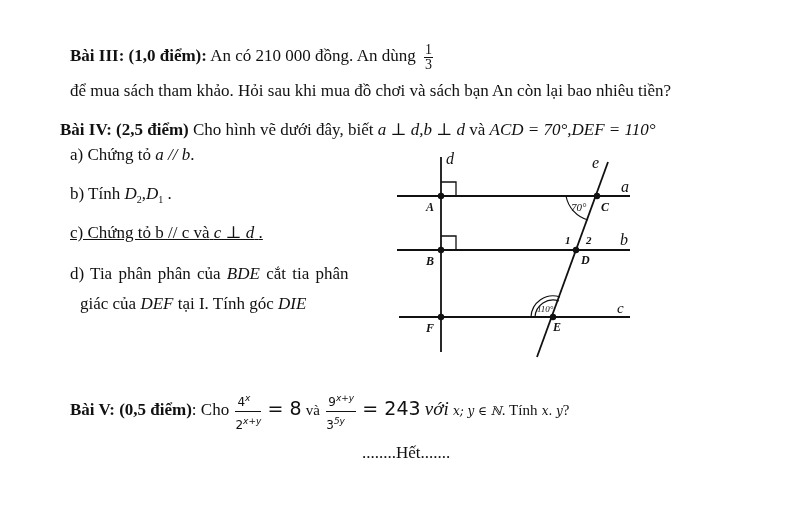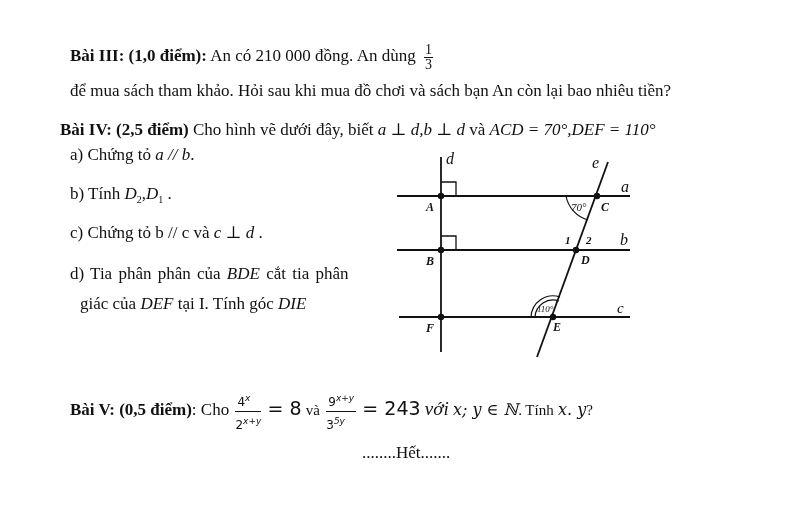--- a/index.html
+++ b/index.html
@@ -10,21 +10,21 @@
     b { font-weight:bold; }
     i.m { font-style:italic; }
     .frac { display:inline-block; vertical-align:middle; text-align:center; font-size:14px; line-height:14px; margin:0 4px; }
     .frac .num { display:block; border-bottom:1px solid #111; padding:0 1px; }
     .frac .den { display:block; }
     .mfrac { display:inline-block; vertical-align:middle; font-family:"DejaVu Sans", sans-serif; font-size:12px; line-height:14px; margin:0 2px; }
     .mfrac .num { display:block; border-bottom:1px solid #111; padding:0 2px 2px; }
     .mfrac .den { display:block; padding-top:2px; }
     .mfrac sup { font-size:9px; font-style:italic; }
     .bigm { font-family:"DejaVu Sans", sans-serif; font-size:19px; }
-    .mi { font-family:"DejaVu Serif", serif; font-style:italic; font-size:16px; }
+    .mi { font-family:"DejaVu Serif", serif; font-style:italic; font-size:12px; }
     sub { font-size:10px; }
     svg text { font-family:"Liberation Serif", "DejaVu Serif", serif; }
   </style>
 </head>
 <body>
 
 <div class="abs txt" style="left:70px; top:43px;">
   <b>Bài III: (1,0 điểm):</b>
   <span>An có 210 000 đồng. An dùng</span>
   <span class="frac">
@@ -43,21 +43,21 @@
 </div>
 <div class="abs txt" style="left:70px; top:145px;">
   <span>a) Chứng tỏ</span>
   <i class="m">a // b</i><span>.</span>
 </div>
 <div class="abs txt" style="left:70px; top:184px;">
   <span>b) Tính</span>
   <i class="m">D</i><sub>2</sub>,<i class="m">D</i><sub>1</sub>
   <span>.</span>
 </div>
-<div class="abs txt" style="left:70px; top:223px;">
+<div class="abs txt" style="left:70px; top:223px;text-decoration:underline;">
   <span>c) Chứng tỏ b // c và</span>
   <i class="m">c ⊥ d</i>
   <span>.</span>
 </div>
 <div class="abs txt" style="left:70px; top:264px; word-spacing:2px;">
   <span>d) Tia phân phân của</span>
   <i class="m">BDE</i>
   <span>cắt tia phân</span>
 </div>
 <div class="abs txt" style="left:80px; top:294px;">

